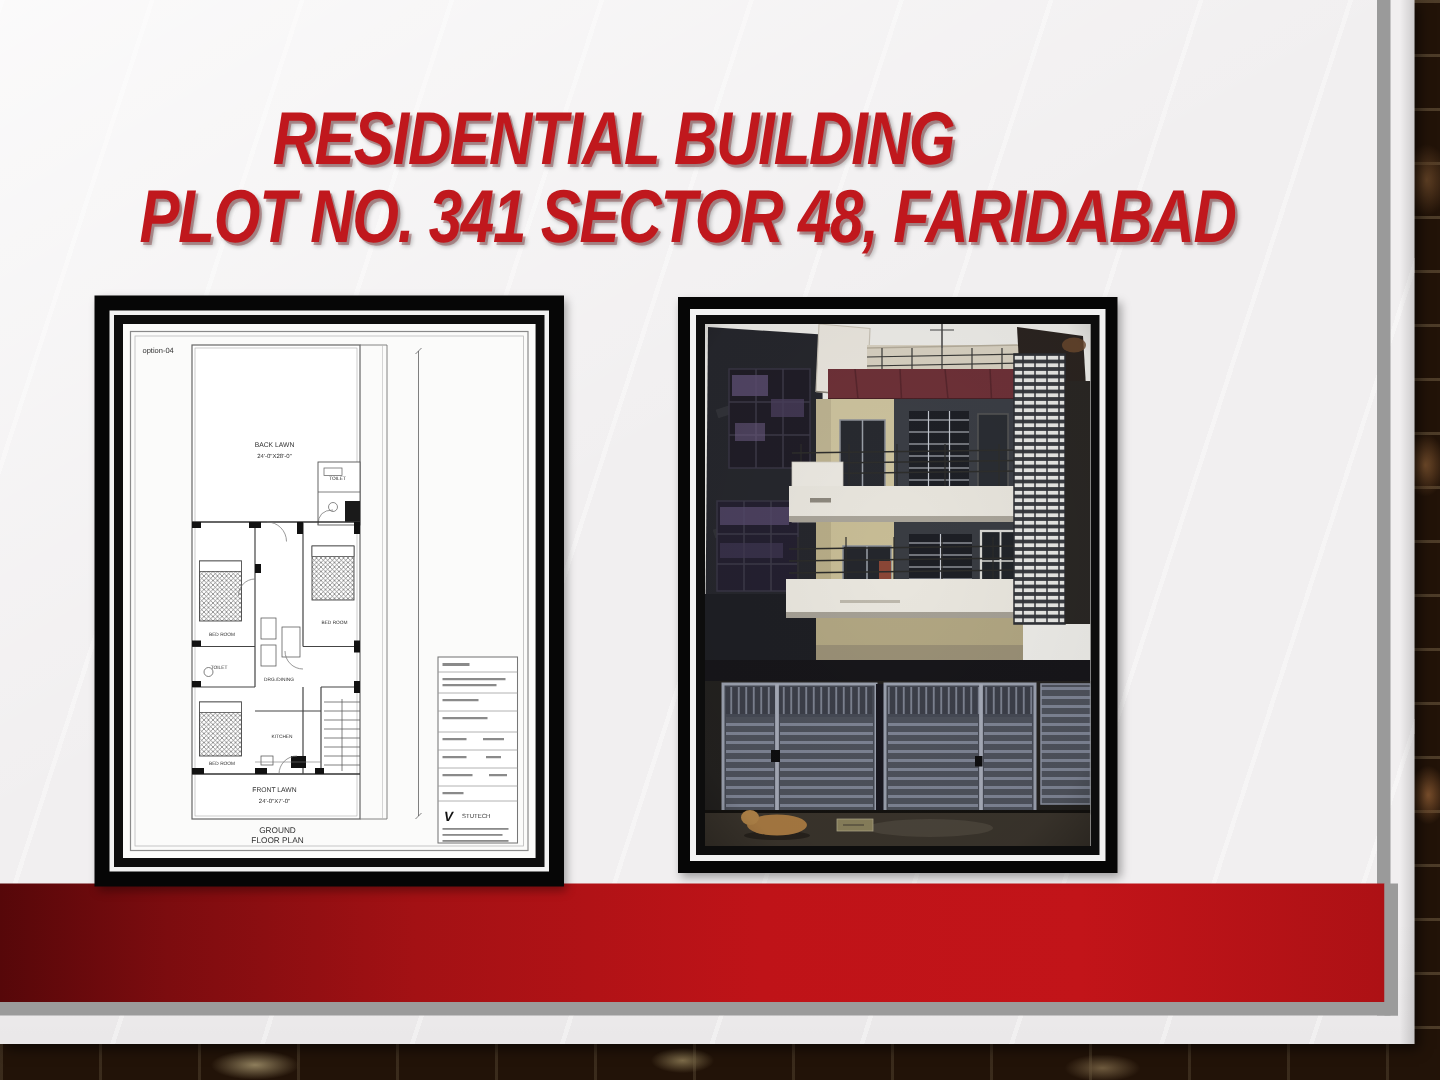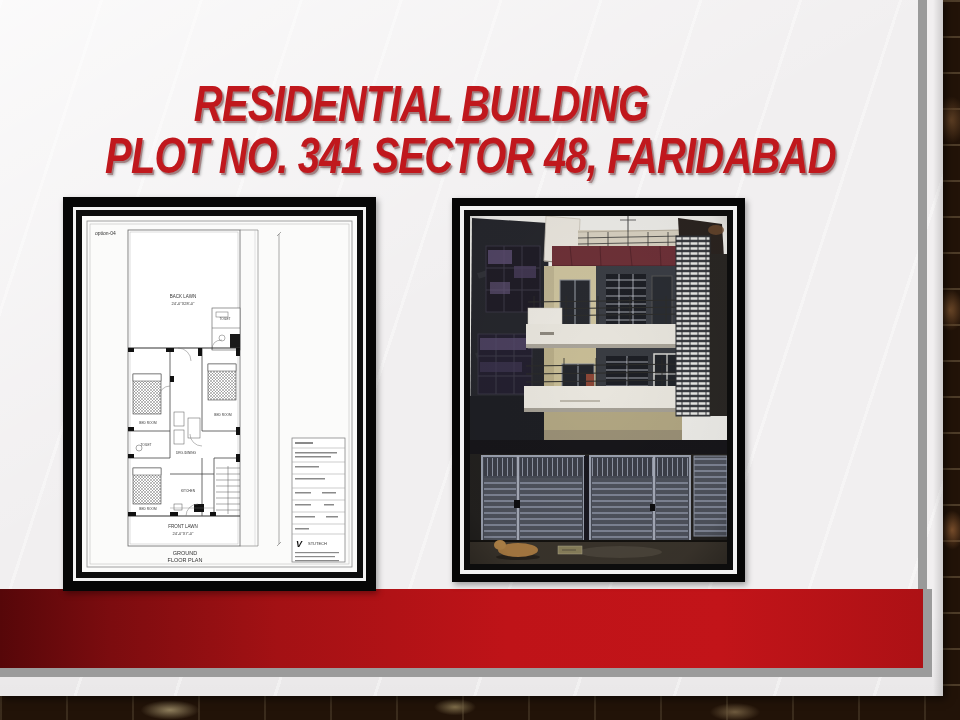--- a/index.html
+++ b/index.html
@@ -28,21 +28,21 @@
     background:linear-gradient(to right, rgba(0,0,0,0), rgba(0,0,0,.15));}
   .gray-strip-right{position:absolute;left:918px;top:0;width:9px;height:677px;background:#9a9a9a;}
 
   
   .redbar{position:absolute;left:0;top:589px;width:923px;height:79px;
     background:linear-gradient(to right,#560709 0%,#7c0c0f 12%,#a31114 30%,#bf1318 55%,#c21419 78%,#ad1115 100%);}
   .gray-under{position:absolute;left:0;top:668px;width:932px;height:9px;background:#9b9b9b;}
   .gray-right-red{position:absolute;left:923px;top:589px;width:9px;height:88px;background:#9b9b9b;}
 
   
-  .title{position:absolute;left:10px;top:62px;width:790px;margin:16px;text-align:center;
+  .title{position:absolute;left:10px;top:62px;width:790px;margin:4px;text-align:center;
     font-weight:bold;font-style:italic;color:#c0181d;letter-spacing:-1px;}
   .title span{display:block;white-space:nowrap;font-size:50px;line-height:52px;
     transform:scaleX(.8);transform-origin:50% 50%;
     text-shadow:2px 2px 0 rgba(109,17,21,.35), 3px 3px 3px rgba(0,0,0,.25);}
 
   
   .frame{position:absolute;background:#060606;box-shadow:2px 3px 6px rgba(0,0,0,.35);}
   .frame .w{position:absolute;background:#f2f2f2;}
   .frame .b{position:absolute;background:#0d0d0d;}
   .frame .c{position:absolute;inset:6px;background:#fbfbfa;overflow:hidden;}

